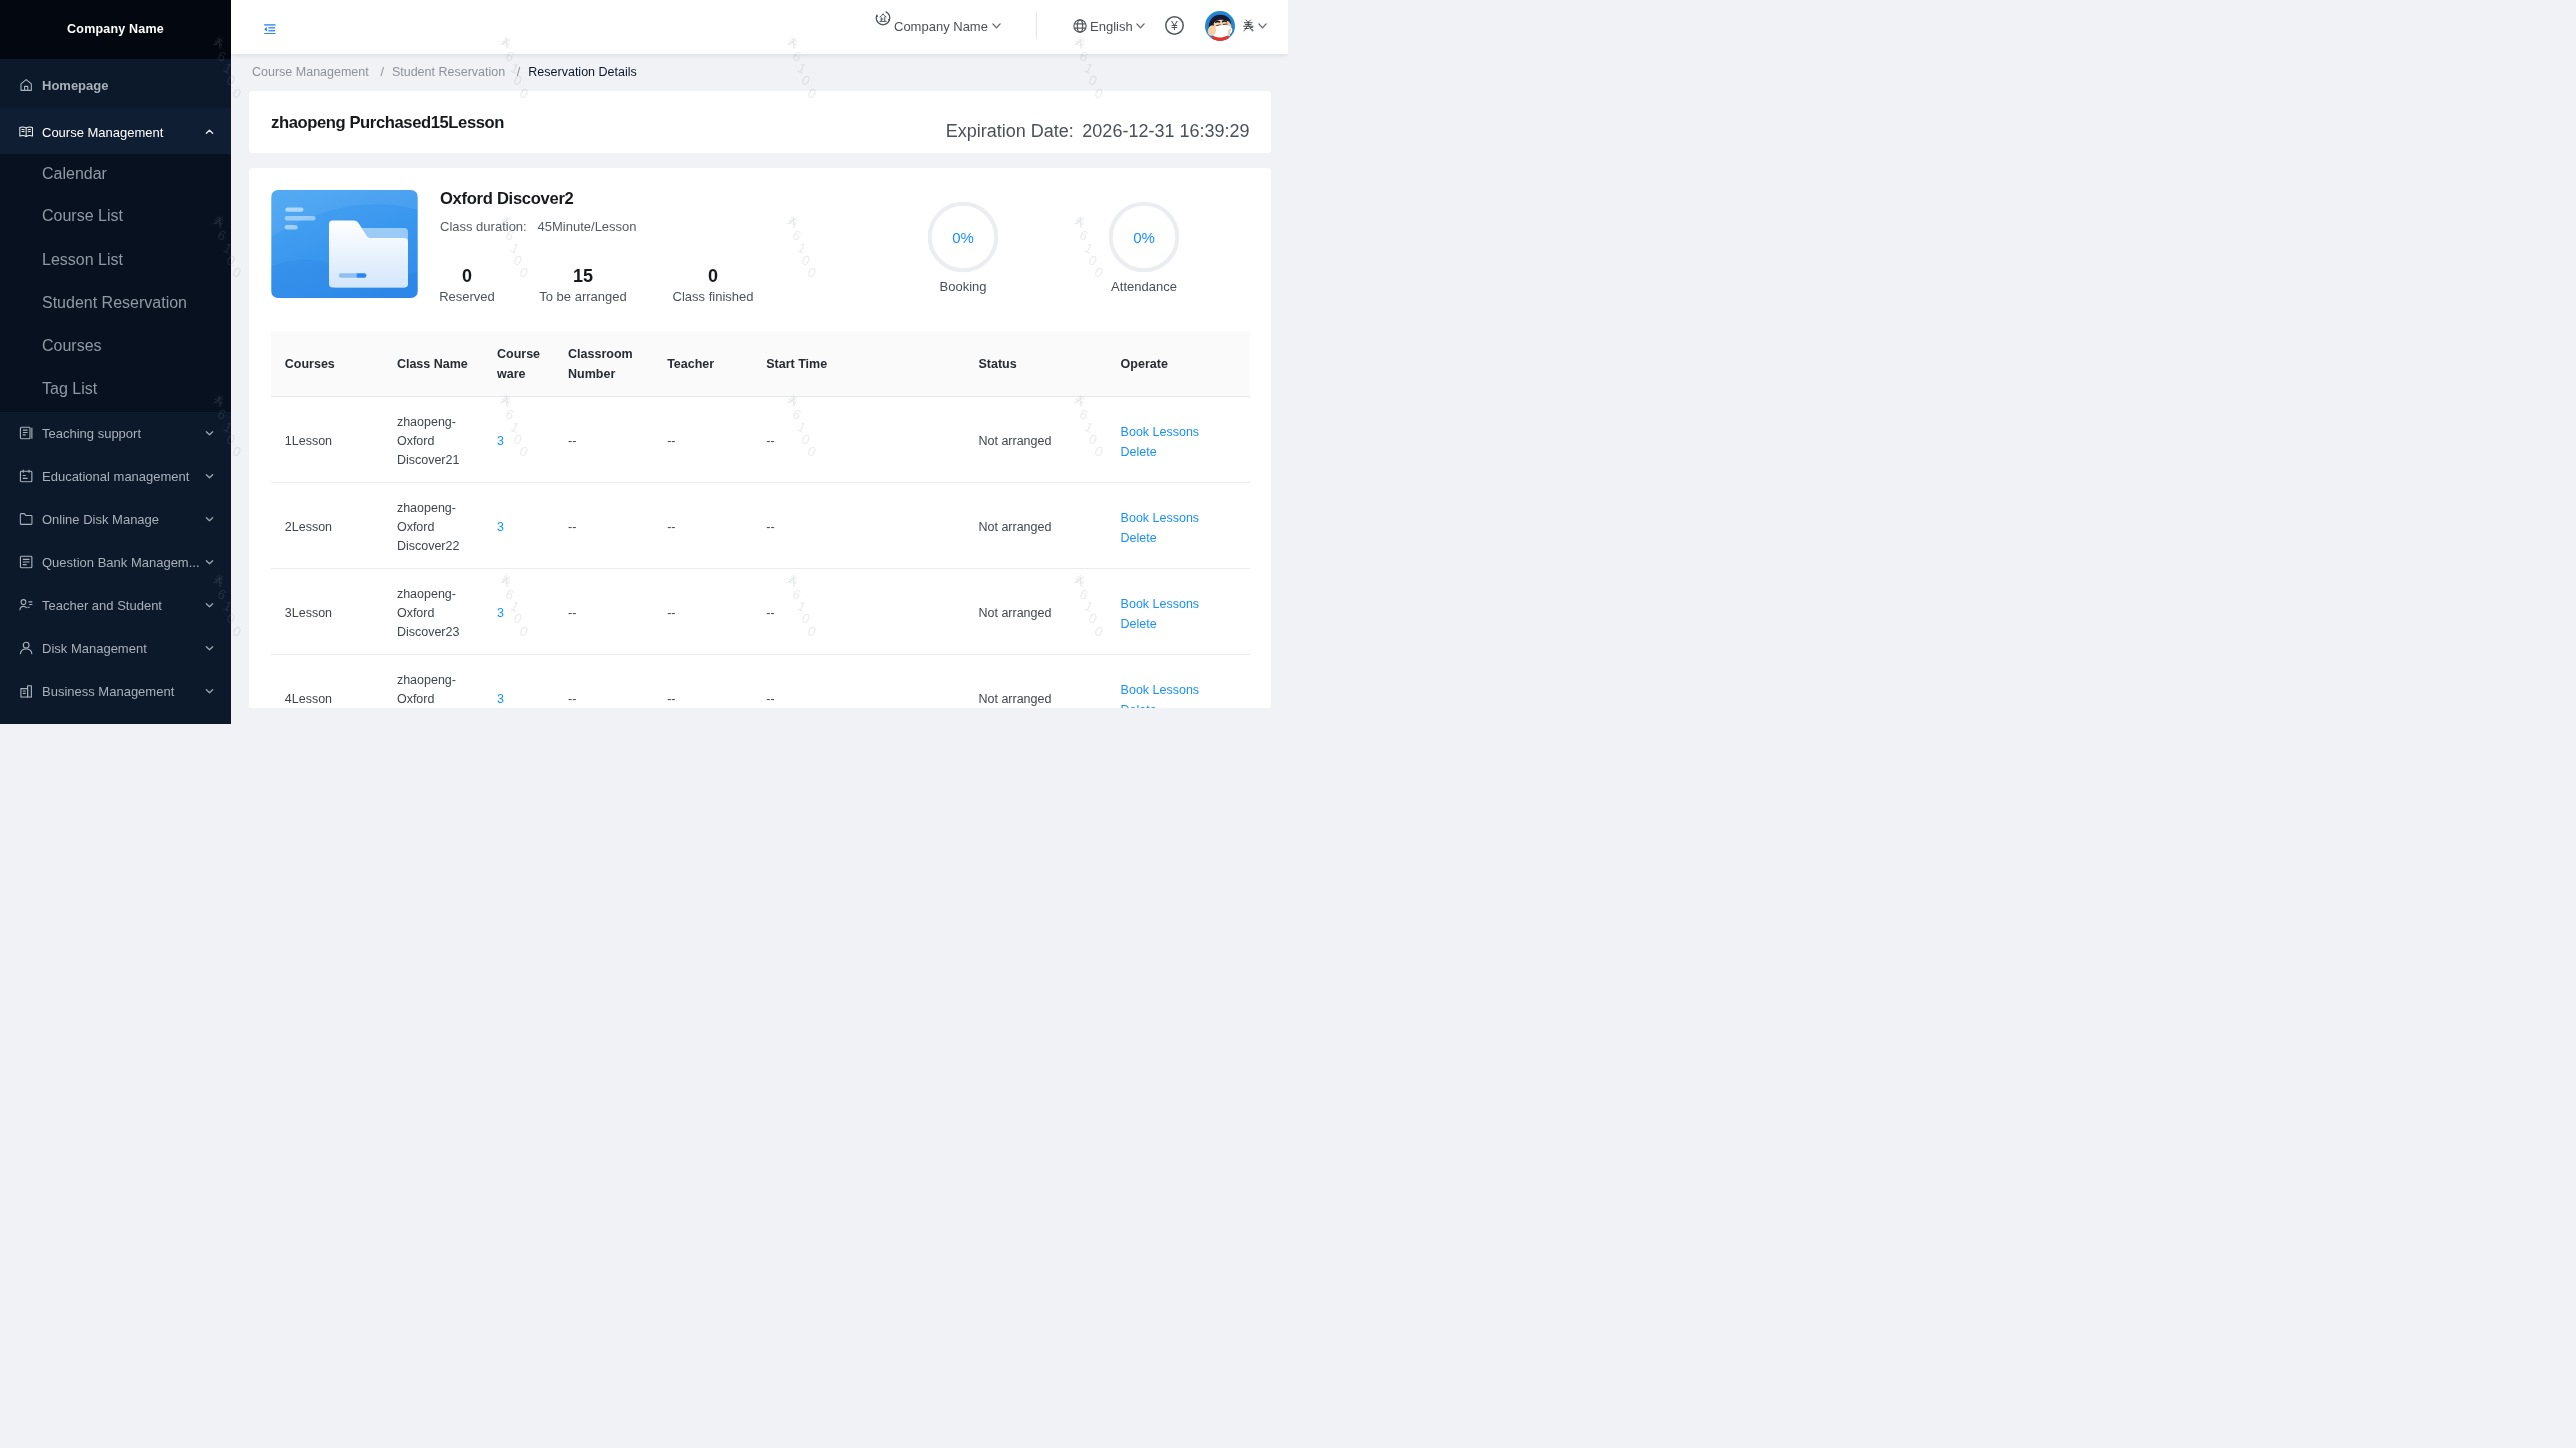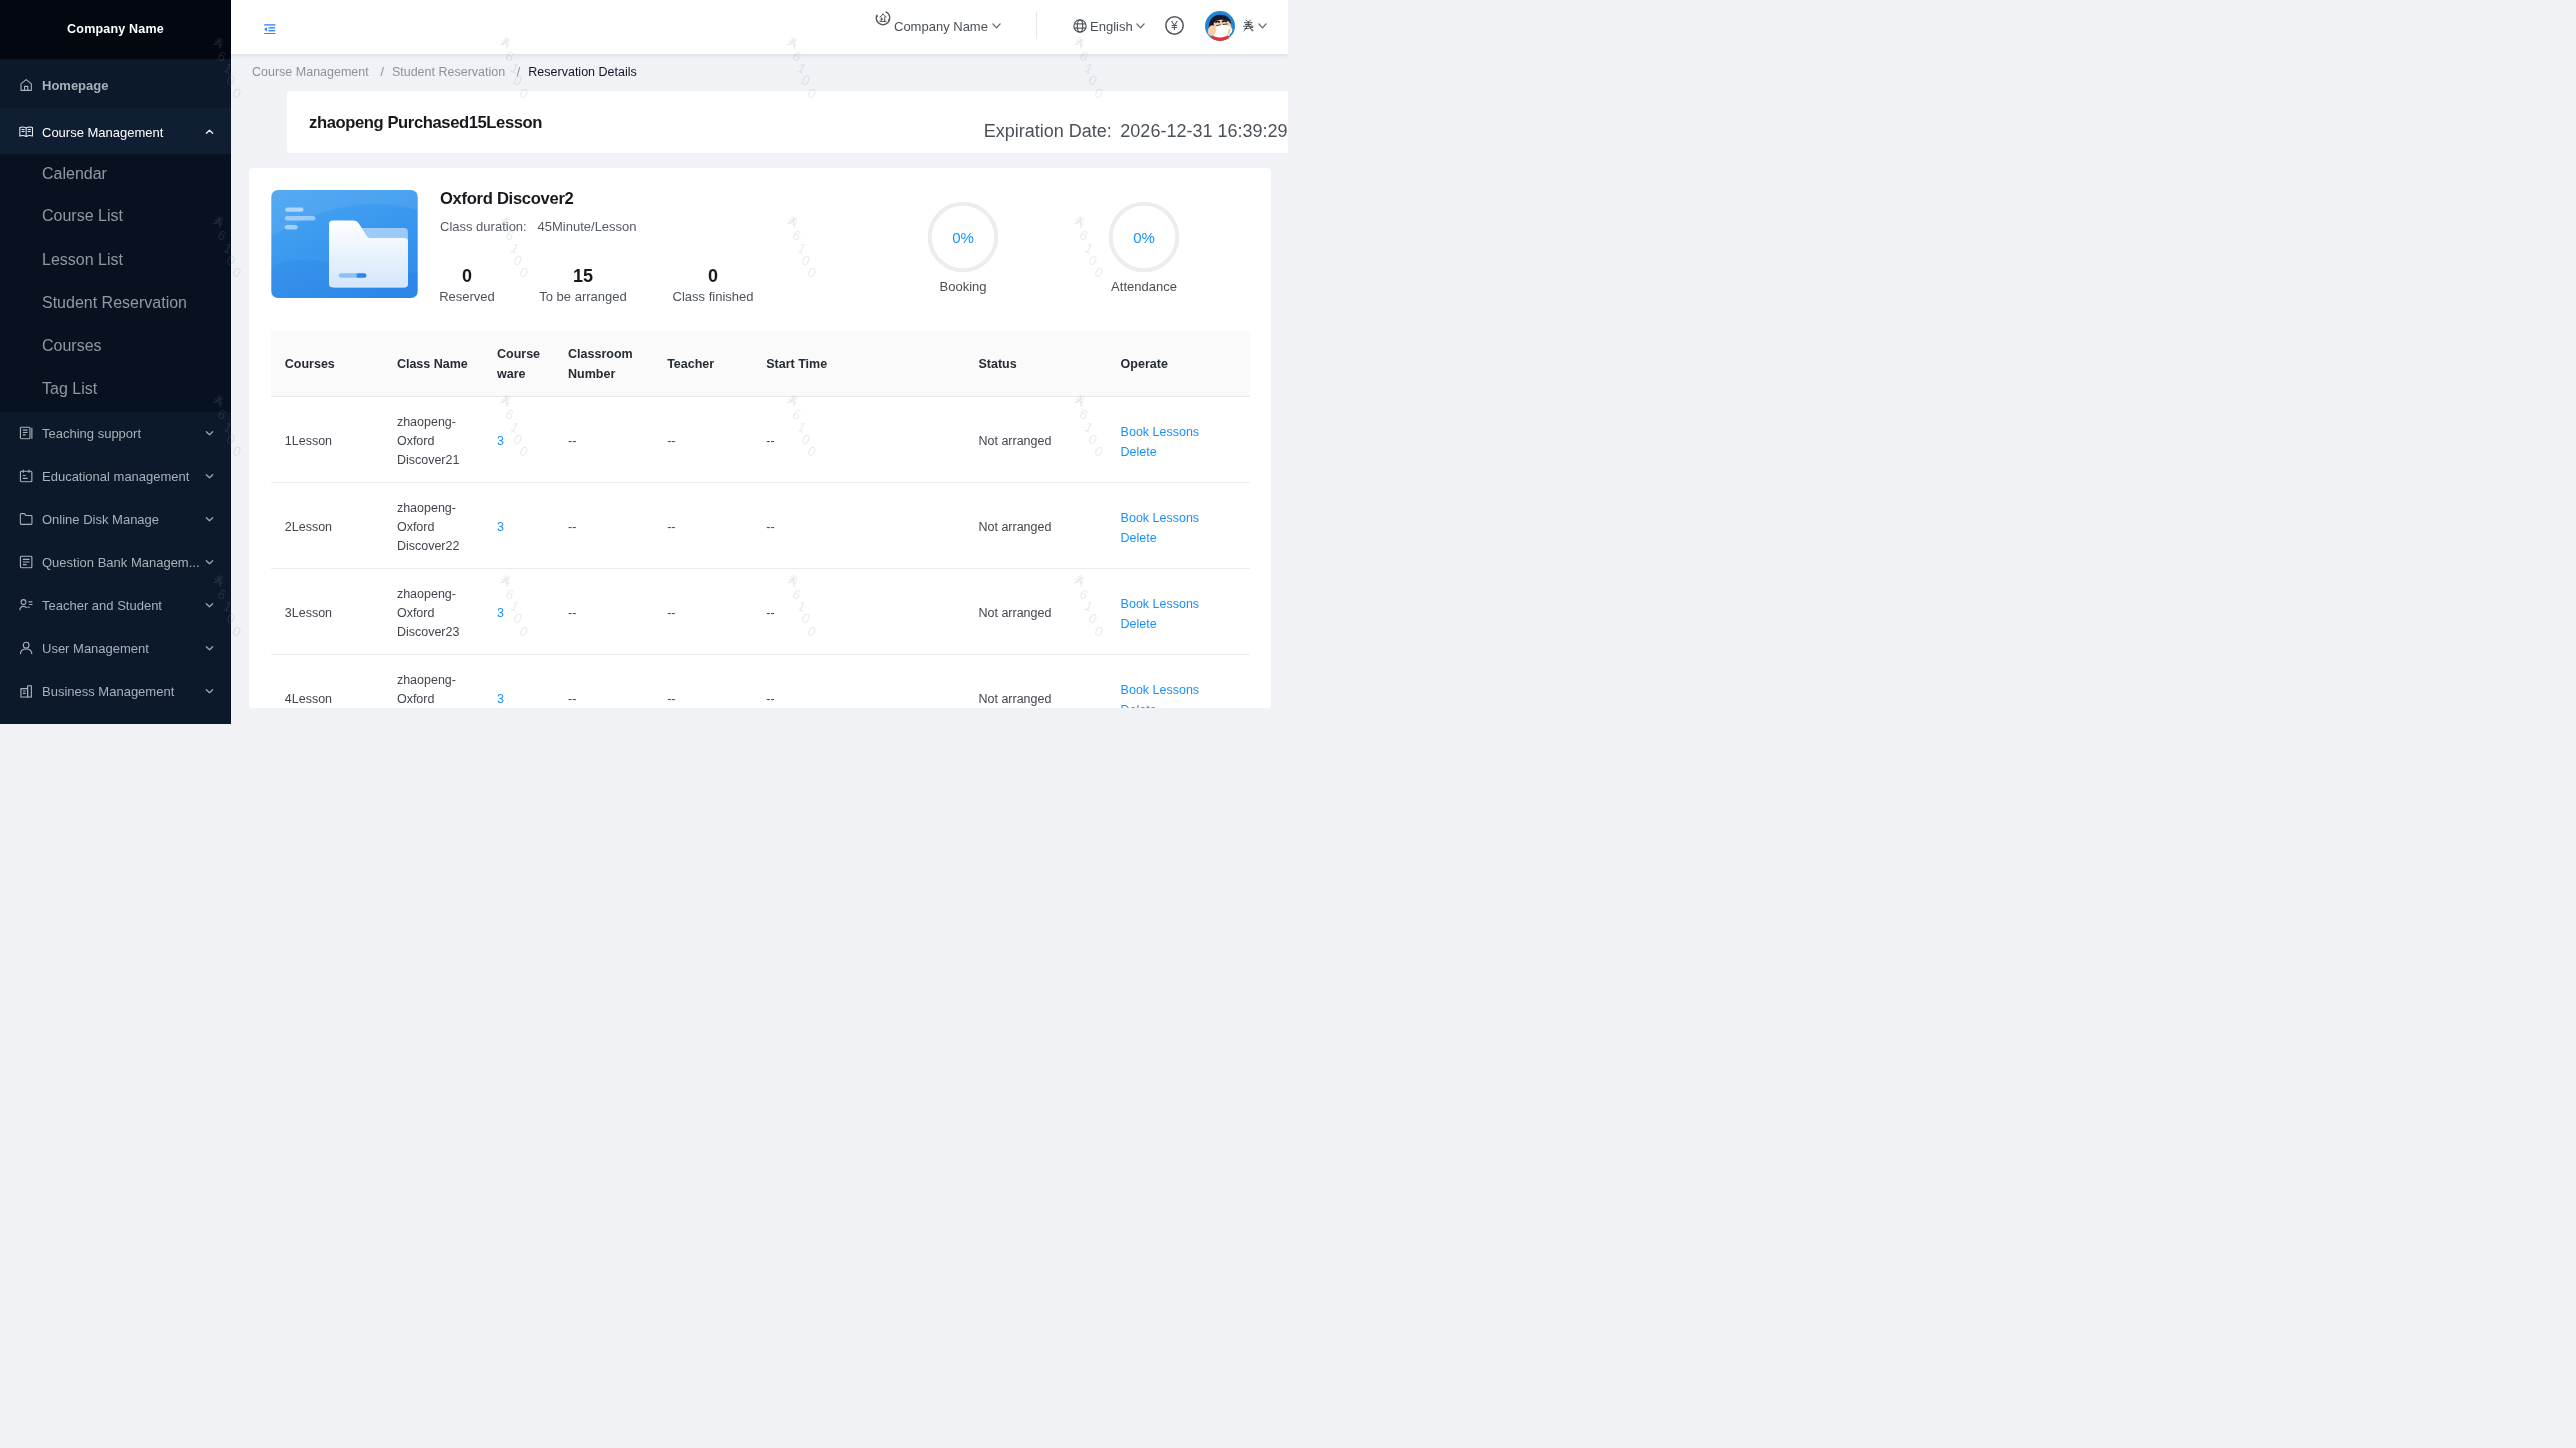--- a/index.html
+++ b/index.html
@@ -22,21 +22,21 @@
 #header { position:absolute; left:231px; top:0; width:1057px; height:54px; background:#fff; z-index:4; box-shadow:0 1.8px 5.4px rgba(0,21,41,.10); }
 .htx { position:absolute; white-space:nowrap; }
 
 
 #crumb { position:absolute; left:252px; top:65px; height:14.3px; font-size:12.5px; color:#8d929a; white-space:nowrap; z-index:1; }
 #crumb b { color:#0f172a; font-weight:400; }
 #crumb .sep { margin:0 8px 0 11.7px; }
 
 
 .card { position:absolute; left:249px; width:1022px; background:#fff; border-radius:3.6px; }
-#card1 { top:91px; height:62px;margin-left:38px; }
+#card1 { top:91px; height:62px; }
 #card1 h1 { position:absolute; left:22px; top:21.5px; font-size:16.6px; font-weight:700; color:#17191d; letter-spacing:-0.4px; }
 #card1 .exp { position:absolute; right:21.5px; top:30px; font-size:18px; color:#4b5158; }
 #card2 { top:168px; height:540px; overflow:hidden; }
 
 
 #cimg { position:absolute; left:22px; top:21.5px; width:147px; height:108px; border-radius:7.2px; overflow:hidden; }
 #ctitle { position:absolute; left:191px; top:20.6px; font-size:16.6px; font-weight:700; color:#17191d; letter-spacing:-0.3px; }
 #cdur { position:absolute; left:191px; top:51px; font-size:13px; color:#565c64; }
 .stat { position:absolute; text-align:center; transform:translateX(-50%); }
 .stat .n { font-size:18px; font-weight:700; color:#17191d; line-height:20.6px; }
@@ -163,21 +163,21 @@
         <path d="M1.5 3.5 L5 7 L8.5 3.5" fill="none" stroke="#9aa3ad" stroke-width="1.5" stroke-linecap="round" stroke-linejoin="round"></path>
       </svg>
     </div>
   <div class="mrow" style="top:624px;">
       <svg class="mic" width="13.4" height="13.4" viewBox="0 0 15 15">
         <g fill="none" stroke="#a9b1bb" stroke-width="1.2" stroke-linejoin="round">
           <circle cx="7.5" cy="4.5" r="3"></circle>
           <path d="M1.5 14 Q1.5 8.5 7.5 8.5 Q13.5 8.5 13.5 14"></path>
         </g>
       </svg>
-      <span class="mtx">User Management</span>
+      <span class="mtx">Disk Management</span>
       <svg class="car" width="9" height="9" viewBox="0 0 10 10">
         <path d="M1.5 3.5 L5 7 L8.5 3.5" fill="none" stroke="#9aa3ad" stroke-width="1.5" stroke-linecap="round" stroke-linejoin="round"></path>
       </svg>
     </div>
   <div class="mrow" style="top:667px;">
       <svg class="mic" width="13.4" height="13.4" viewBox="0 0 15 15">
         <g fill="none" stroke="#a9b1bb" stroke-width="1.2" stroke-linejoin="round">
           <rect x="2" y="5" width="7" height="9"></rect>
           <rect x="9" y="2" width="4" height="12"></rect>
           <line x1="4" y1="7.5" x2="7" y2="7.5"></line>

